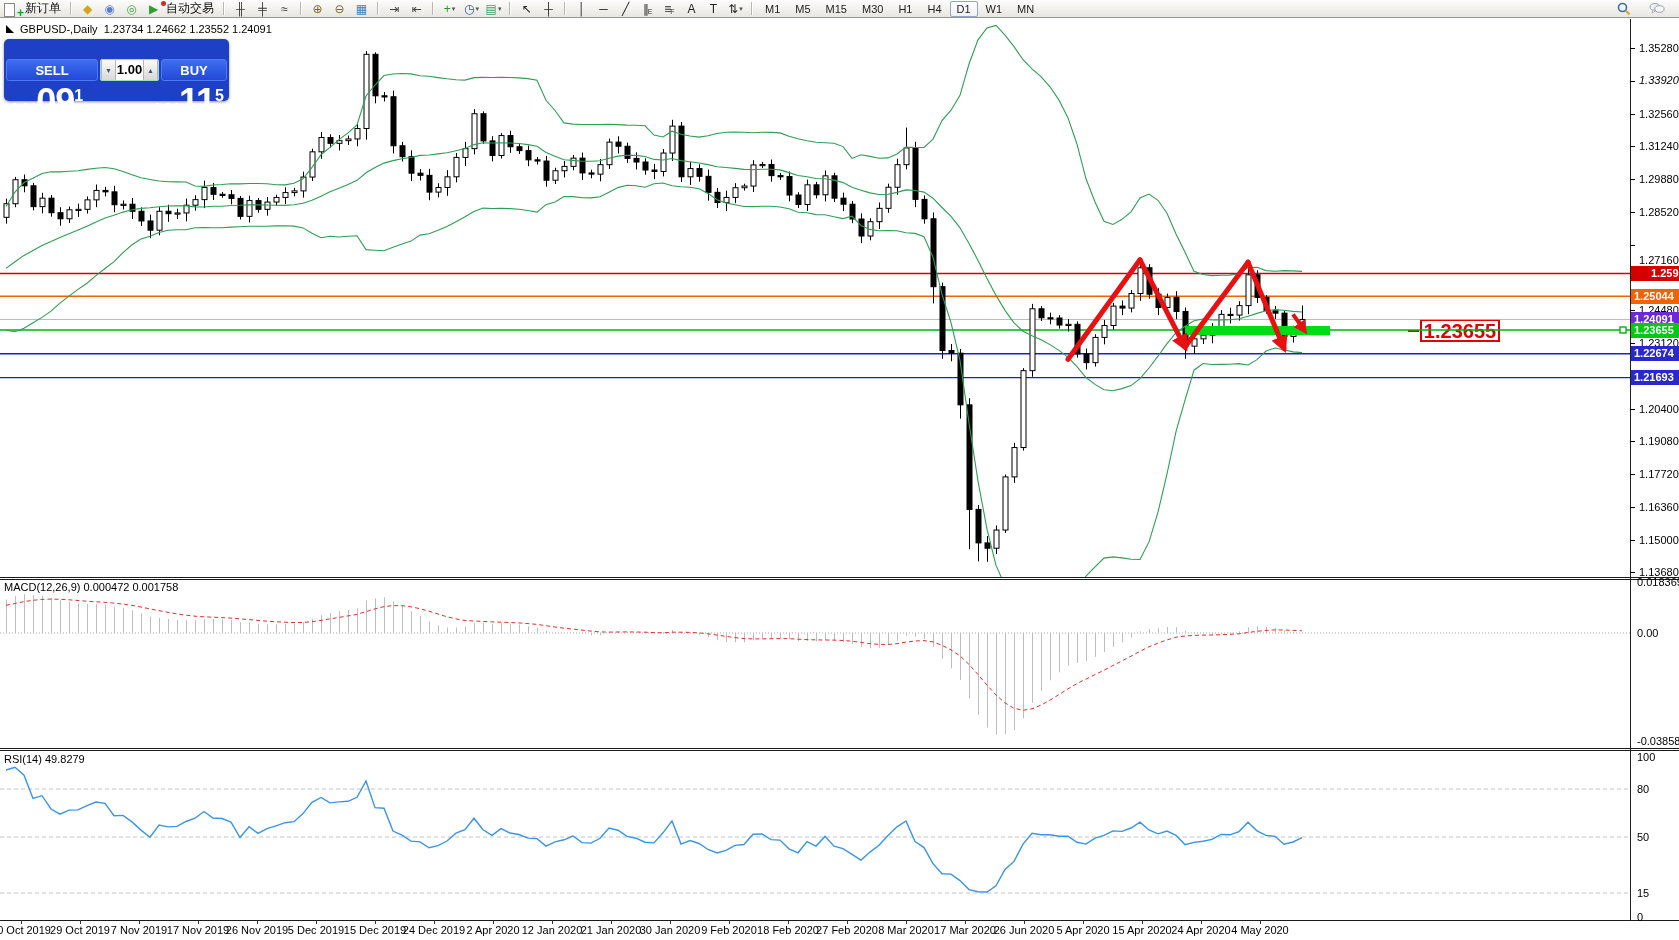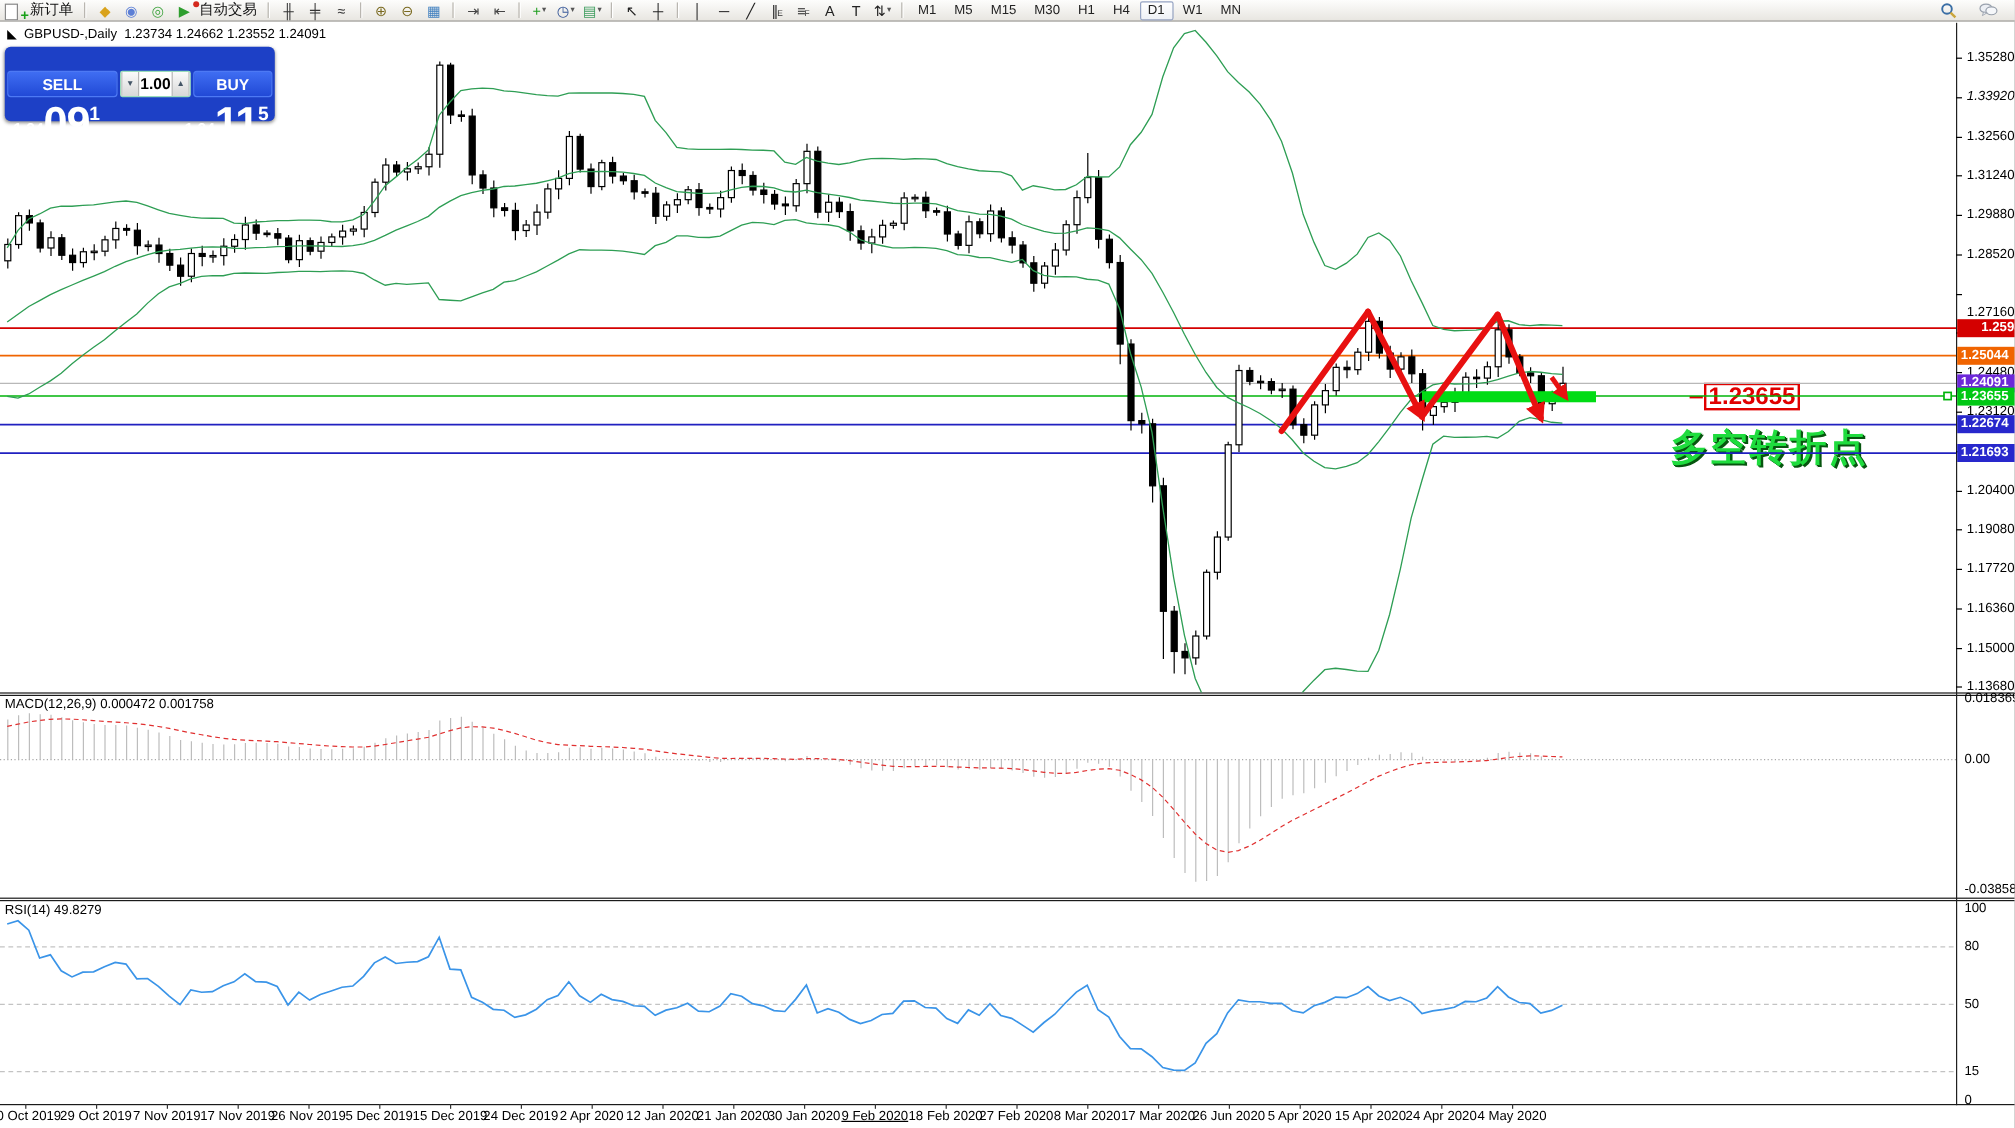--- a/index.html
+++ b/index.html
@@ -220,21 +220,20 @@
   </div>
 
   <div class="pane-label" style="top:581px">
     <span>MACD(12,26,9)</span> <span>0.000472 0.001758</span>
   </div>
   <div class="pane-label" style="top:753px">
     <span>RSI(14)</span> <span>49.8279</span>
   </div>
 
   <div class="pricecall">1.23655</div>
-  <div class="cntext">多空转折点</div>
 
   <div class="psep" style="top:577px"></div>
   <div class="psep" style="top:748px"></div>
   <div class="datesepline"></div>
   <div class="vaxisline"></div>
 <svg width="1630" height="558" style="position:absolute;left:0;top:19px">
       <defs>
         <marker id="arr" viewBox="0 0 10 10" refX="7" refY="5" markerWidth="3.4" markerHeight="3.4" orient="auto">
           <path d="M0,0 L10,5 L0,10 z" fill="#e81010"></path>
         </marker>
@@ -624,21 +623,21 @@
     <div class="dlabel" style="left: 434px;">24 Dec 2019</div>
     <div class="dtick" style="left: 493px;"></div>
     <div class="dlabel" style="left: 493px;">2 Apr 2020</div>
     <div class="dtick" style="left: 552px;"></div>
     <div class="dlabel" style="left: 552px;">12 Jan 2020</div>
     <div class="dtick" style="left: 611px;"></div>
     <div class="dlabel" style="left: 611px;">21 Jan 2020</div>
     <div class="dtick" style="left: 670px;"></div>
     <div class="dlabel" style="left: 670px;">30 Jan 2020</div>
     <div class="dtick" style="left: 729px;"></div>
-    <div class="dlabel" style="left: 729px; text-decoration: underline;">9 Feb 2020</div>
+    <div class="dlabel" style="left: 729px;">9 Feb 2020</div>
     <div class="dtick" style="left: 788px;"></div>
     <div class="dlabel" style="left: 788px;">18 Feb 2020</div>
     <div class="dtick" style="left: 847px;"></div>
     <div class="dlabel" style="left: 847px;">27 Feb 2020</div>
     <div class="dtick" style="left: 906px;"></div>
     <div class="dlabel" style="left: 906px;">8 Mar 2020</div>
     <div class="dtick" style="left: 965px;"></div>
     <div class="dlabel" style="left: 965px;">17 Mar 2020</div>
     <div class="dtick" style="left: 1024px;"></div>
     <div class="dlabel" style="left: 1024px;">26 Jun 2020</div>

